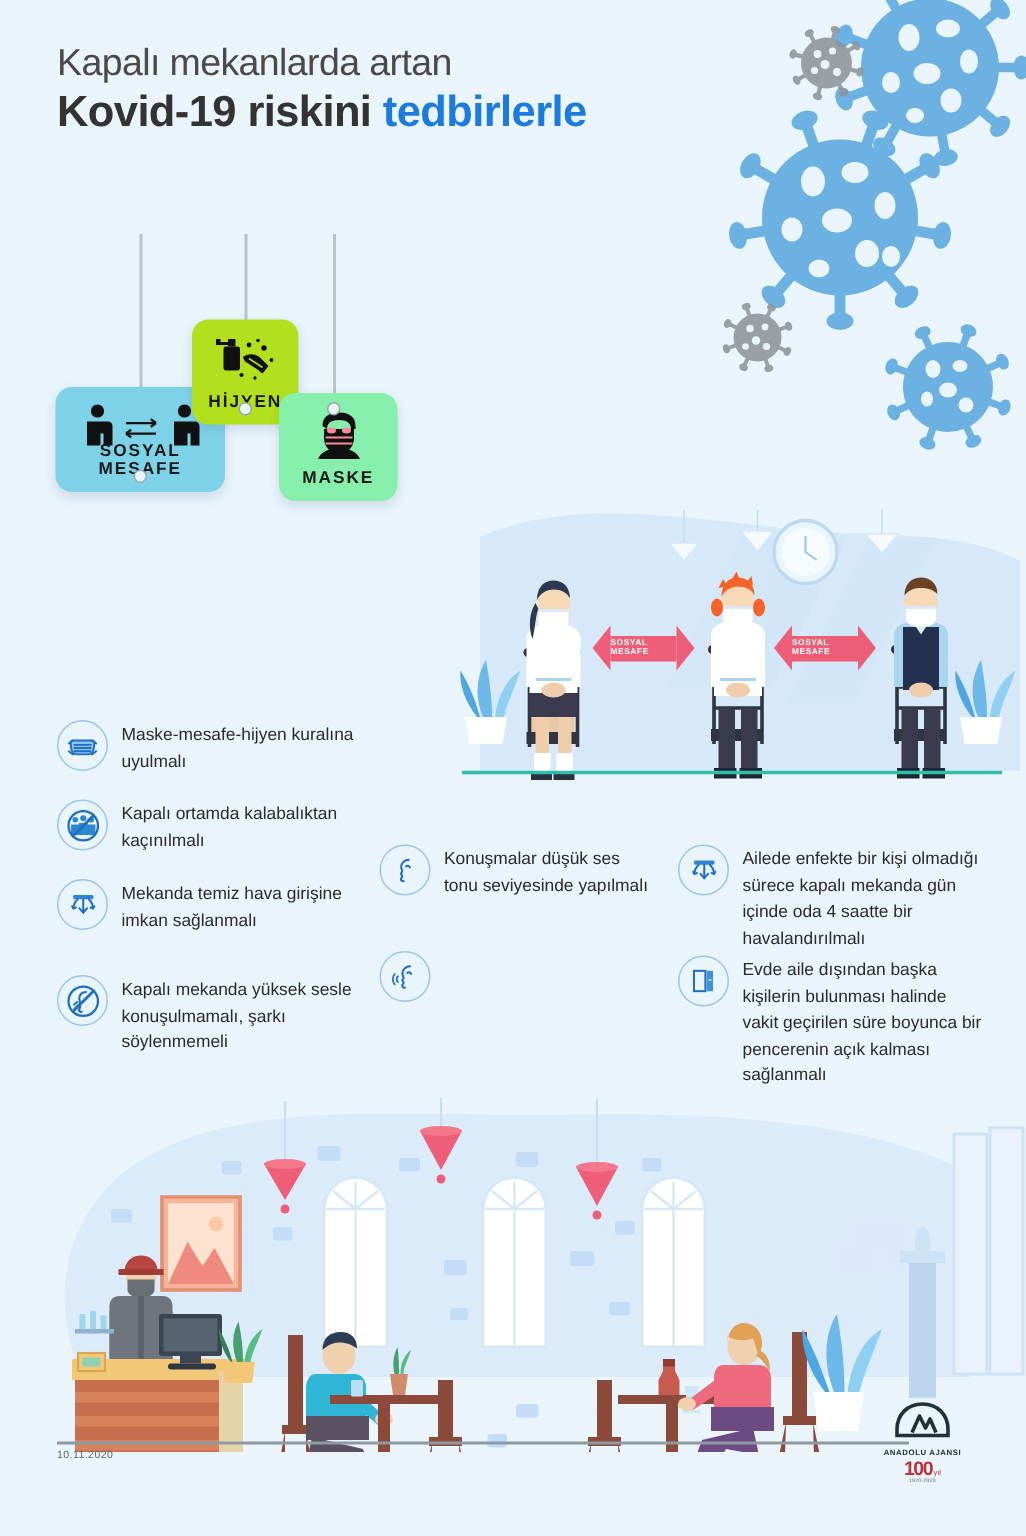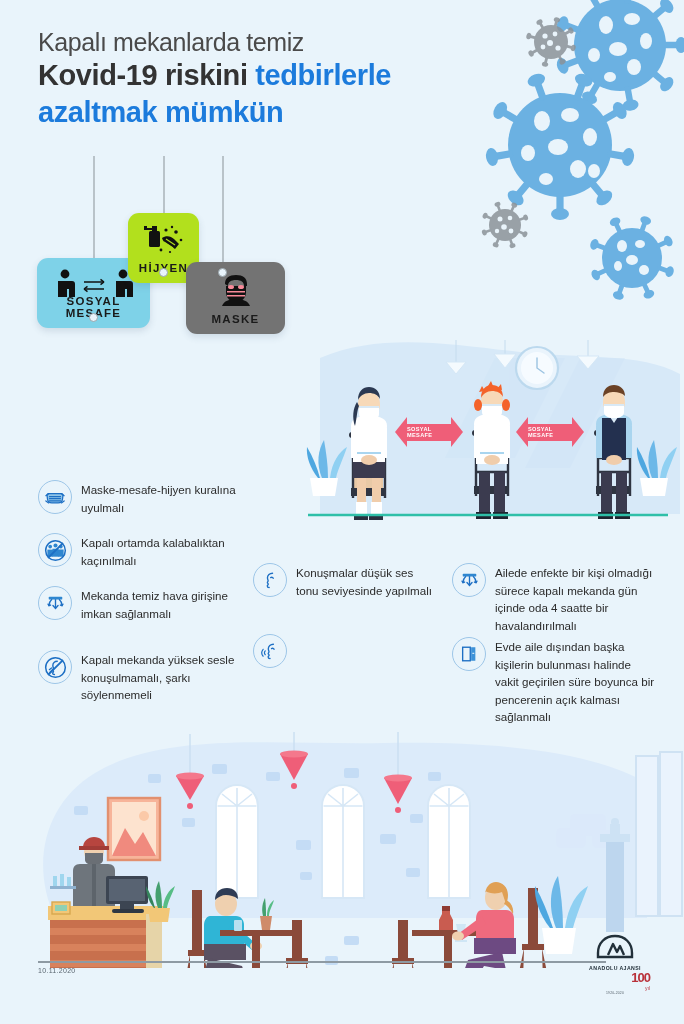--- a/index.html
+++ b/index.html
@@ -305,26 +305,25 @@
             <circle cx="5" cy="-7" r="2.3"></circle>
             <circle cx="-1" cy="2" r="2.8"></circle>
           <circle cx="-8" cy="6" r="2.2"></circle>
             <circle cx="6" cy="6" r="2.4"></circle>
         </g>
       </g>
     </g>
   </svg>
 
   <div class="head">
-    <div class="h-sub">Kapalı mekanlarda temiz</div>
+    <div class="h-sub">Kapalı mekanlarda artan</div>
     <div class="h-main">
       <span class="h-dark">Kovid-19 riskini</span>
       <span class="h-blue">tedbirlerle</span>
     </div>
-    <div class="h-main h-blue">azaltmak mümkün</div>
   </div>
 
   <div class="string" style="left:93px;height:160px;"></div>
   <div class="string" style="left:163px;height:67px;"></div>
   <div class="string" style="left:222px;height:115px;"></div>
 
   <div class="card" style="left:37px;top:258px;width:113px;height:70px;background:#7ED2E8;">
     <div class="ico" style="top:11px;">
       <svg width="80" height="30" viewBox="0 0 80 30">
         <g fill="#111">
@@ -365,21 +364,21 @@
           <path d="M24 20l9 6"></path>
             <path d="M26 17l9 6"></path>
             <path d="M28 24l7 4"></path>
         </g>
       </svg>
     </div>
     <div class="lbl">HİJYEN</div>
   </div>
   <div class="knot" style="left:159px;top:268px;"></div>
 
-  <div class="card" style="left:186px;top:262px;width:99px;height:72px;background:#737373;">
+  <div class="card" style="left:186px;top:262px;width:79px;height:72px;background:#86efac;">
     <div class="ico" style="top:11px;">
       <svg width="40" height="36" viewBox="0 0 40 36">
         <g fill="#111">
           <path d="M9 11c0-6 4-9 11-9s11 3 11 9v2h-3c0-4-3-6-8-6s-8 2-8 6z"></path>
           <path d="M10 13h20v6c0 6-4 10-10 10S10 25 10 19z"></path>
           <path d="M6 33c2-5 7-7 14-7s12 2 14 7z"></path>
         </g>
         <g fill="#F98A99">
           <ellipse cx="15" cy="14" rx="3" ry="2"></ellipse>
             <ellipse cx="25" cy="14" rx="3" ry="2"></ellipse>
@@ -834,20 +833,20 @@
   </div>
 
   <div class="rule"></div>
   <div class="date">10.11.2020</div>
   <div class="logo">
     <svg width="40" height="26" viewBox="0 0 40 26">
       <path d="M20 2C10 2 3 9 3 19v4h34v-4C37 9 30 2 20 2z" fill="none" stroke="#22303a" stroke-width="2.4"></path>
       <path d="M13 21l5-11 4 8 3-6 4 9" fill="none" stroke="#22303a" stroke-width="2.4" stroke-linejoin="round"></path>
     </svg>
     <div class="lname">ANADOLU AJANSI</div>
-    <div style="display:flex;align-items:flex-end;justify-content:center;gap:1px;flex-direction:column;">
+    <div style="display:flex;align-items:flex-end;justify-content:center;gap:1px;">
       <span class="l100">100</span>
       <span style="font-size:5px;color:#b9313a;">yıl</span>
     </div>
     <div class="lsmall">1920-2020</div>
   </div>
 
 </div>
 
 </body></html>

